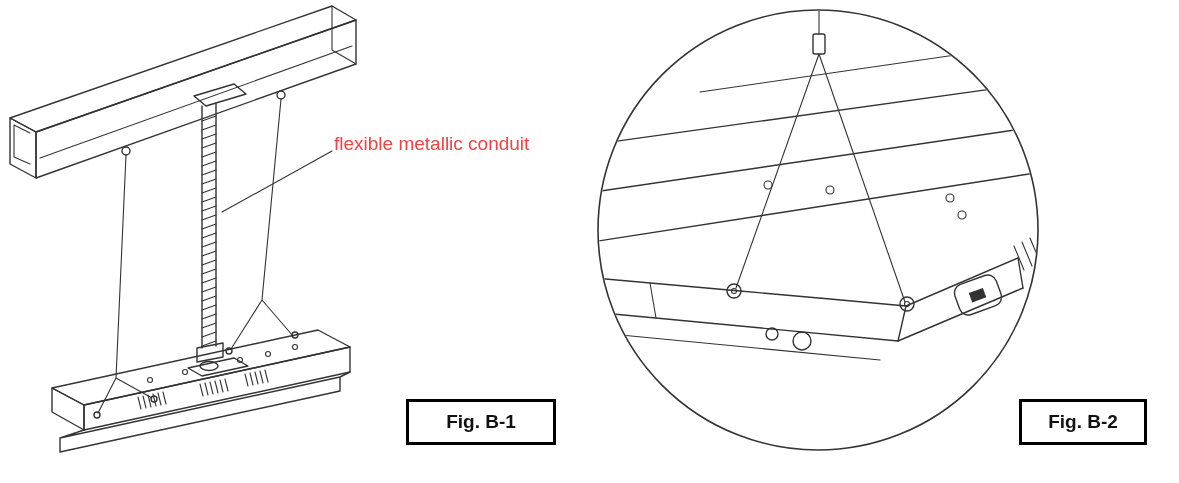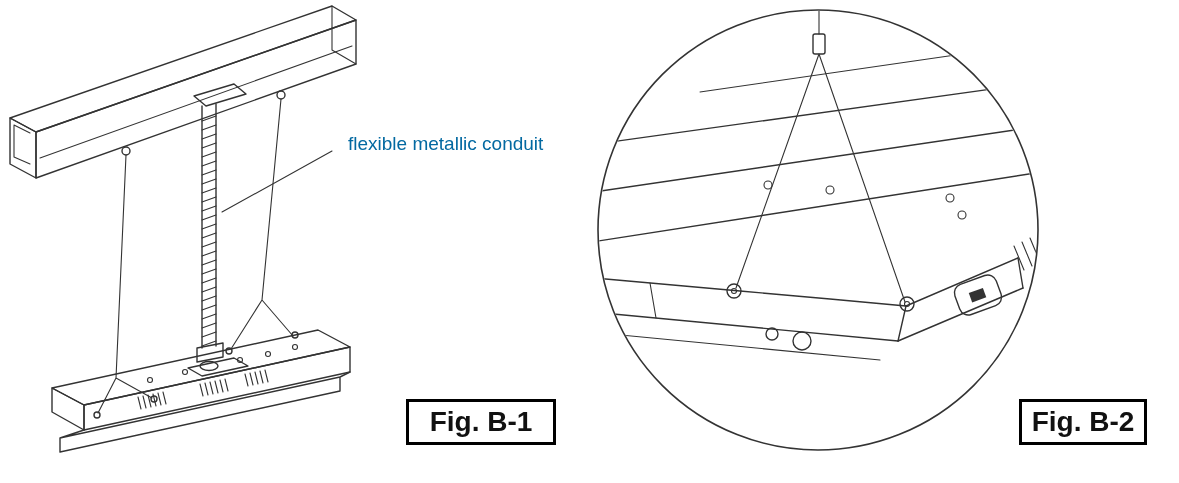--- a/index.html
+++ b/index.html
@@ -12,31 +12,31 @@
   }
   .stage svg{position:absolute;top:0;}
   .art path,.art line,.art circle,.art rect,.art ellipse,.art polyline{
     fill:none;stroke:#333333;stroke-width:1.4;
     stroke-linecap:round;stroke-linejoin:round;
   }
   .art .thin{stroke-width:1.1;}
   .art .fill-dark{fill:#333333;stroke:none;}
   .annotation{
     position:absolute;
-    left:348px;top:133px;
-    font-size:19px;color:#0369a1;
+    left:334px;top:133px;
+    font-size:19px;color:#ef4444;
     white-space:nowrap;
   }
   .caption-box{
     position:absolute;
     top:399px;height:46px;
     border:3px solid #000000;
     background:#ffffff;
     display:flex;align-items:center;justify-content:center;
-    font-weight:bold;font-size:28px;color:#111111;
+    font-weight:bold;font-size:19px;color:#111111;
     box-sizing:border-box;
   }
   .caption-b1{left:406px;width:150px;}
   .caption-b2{left:1019px;width:128px;}
 </style>
 </head>
 <body>
 
 <div class="stage">
 

